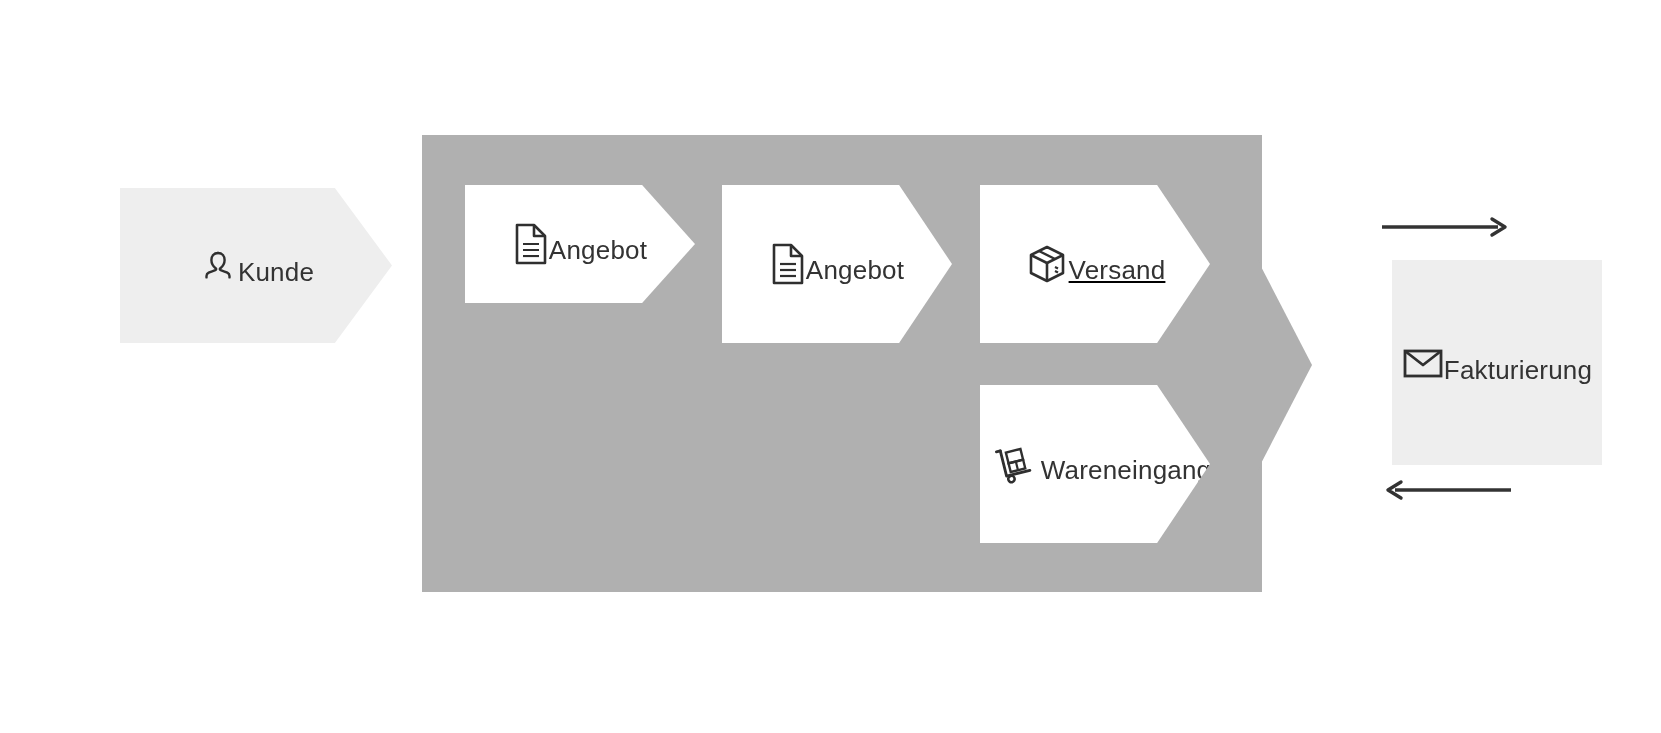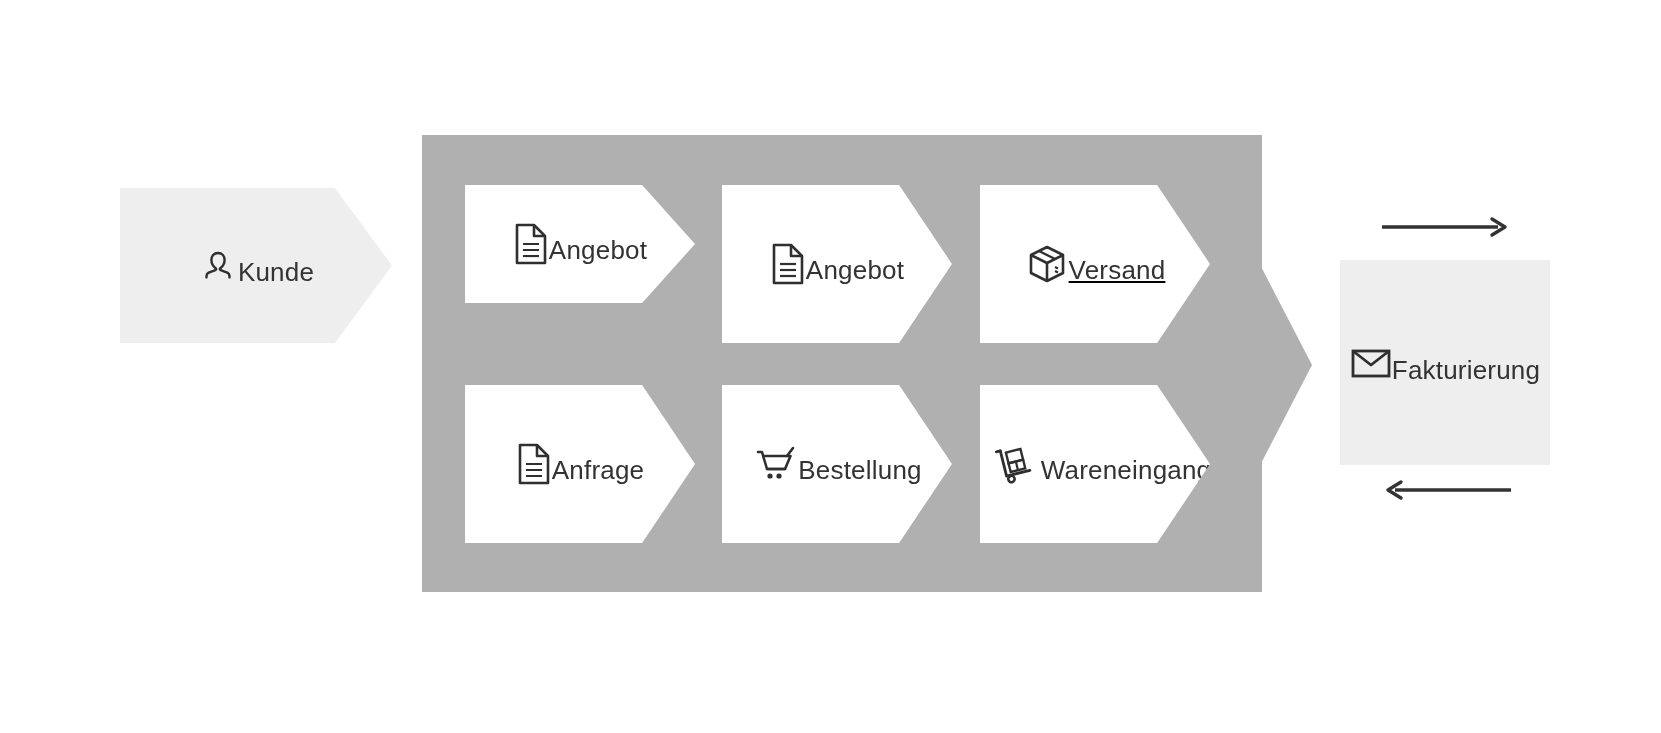--- a/index.html
+++ b/index.html
@@ -131,45 +131,21 @@
         <path d="M6 13l16 8 16-8" fill="none" stroke="#2f2f2f" stroke-width="2.6" stroke-linejoin="round"></path>
         <line x1="22" y1="21" x2="22" y2="39" stroke="#2f2f2f" stroke-width="2.6"></line>
         <line x1="14" y1="9" x2="30" y2="17" stroke="#2f2f2f" stroke-width="2.4"></line>
         <line x1="30" y1="25" x2="33" y2="26.5" stroke="#2f2f2f" stroke-width="2.2"></line>
         <line x1="30" y1="29" x2="33" y2="30.5" stroke="#2f2f2f" stroke-width="2.2"></line>
       </svg>
     </span>
     <span class="caption">Versand</span>
   </div>
 
-  <div class="shape step" style="left:465px; top:385px; width:230px; height:158px;">
-    <span class="glyph">
-      <svg width="36" height="44" viewBox="0 0 36 44">
-        <path d="M4 3h17l11 11v27H4z" fill="none" stroke="#2f2f2f" stroke-width="2.6" stroke-linejoin="round"></path>
-        <path d="M21 3v11h11" fill="none" stroke="#2f2f2f" stroke-width="2.6" stroke-linejoin="round"></path>
-        <line x1="10" y1="22" x2="26" y2="22" stroke="#2f2f2f" stroke-width="2.2"></line>
-        <line x1="10" y1="28" x2="26" y2="28" stroke="#2f2f2f" stroke-width="2.2"></line>
-        <line x1="10" y1="34" x2="26" y2="34" stroke="#2f2f2f" stroke-width="2.2"></line>
-      </svg>
-    </span>
-    <span class="caption">Anfrage</span>
-  </div>
 
-  <div class="shape step" style="left:722px; top:385px; width:230px; height:158px;">
-    <span class="glyph">
-      <svg width="46" height="42" viewBox="0 0 46 42">
-        <path d="M6 9h4l5 17h18" fill="none" stroke="#2f2f2f" stroke-width="2.6" stroke-linecap="round" stroke-linejoin="round"></path>
-        <path d="M10.5 13h28l-5.5 13H15" fill="none" stroke="#2f2f2f" stroke-width="2.6" stroke-linejoin="round"></path>
-        <line x1="35" y1="13" x2="41" y2="5" stroke="#2f2f2f" stroke-width="2.6" stroke-linecap="round"></line>
-        <circle cx="18" cy="33" r="2.6" fill="#2f2f2f"></circle>
-        <circle cx="27" cy="33" r="2.6" fill="#2f2f2f"></circle>
-      </svg>
-    </span>
-    <span class="caption">Bestellung</span>
-  </div>
 
   <div class="shape step" style="left:980px; top:385px; width:230px; height:158px;padding-left:16px;">
     <span class="glyph">
       <svg width="46" height="44" viewBox="0 0 46 44">
         <g transform="rotate(-14 23 22)">
           <path d="M9 5v26h24" fill="none" stroke="#2f2f2f" stroke-width="2.8" stroke-linecap="round" stroke-linejoin="round"></path>
           <rect x="14" y="8" width="15" height="11" fill="none" stroke="#2f2f2f" stroke-width="2.4"></rect>
           <rect x="14" y="19" width="15" height="9" fill="none" stroke="#2f2f2f" stroke-width="2.4"></rect>
           <line x1="21.5" y1="19" x2="21.5" y2="28" stroke="#2f2f2f" stroke-width="2.2"></line>
           <line x1="9" y1="5" x2="5" y2="5" stroke="#2f2f2f" stroke-width="2.8" stroke-linecap="round"></line>
@@ -178,21 +154,21 @@
       </svg>
     </span>
     <span class="caption">Wareneingang</span>
   </div>
 
   <svg class="arrow-line" style="left:1380px; top:212px;" width="135" height="30" viewBox="0 0 135 30">
     <line x1="2" y1="15" x2="118" y2="15" stroke="#333333" stroke-width="3.4"></line>
     <path d="M112 7l13 8-13 8" fill="none" stroke="#333333" stroke-width="3.4" stroke-linecap="round" stroke-linejoin="round"></path>
   </svg>
 
-  <div class="shape outbox" style="left:1340px; top:260px; width:210px; height:205px;">
+  <div class="shape outbox" style="left:1392px; top:260px; width:210px; height:205px;">
     <span class="glyph">
       <svg width="42" height="32" viewBox="0 0 42 32">
         <rect x="3" y="4" width="36" height="25" fill="none" stroke="#2f2f2f" stroke-width="2.8"></rect>
         <path d="M3 4l18 14L39 4" fill="none" stroke="#2f2f2f" stroke-width="2.8" stroke-linejoin="round"></path>
       </svg>
     </span>
     <span class="caption">Fakturierung</span>
   </div>
 
   <svg class="arrow-line" style="left:1378px; top:475px;" width="135" height="30" viewBox="0 0 135 30">

